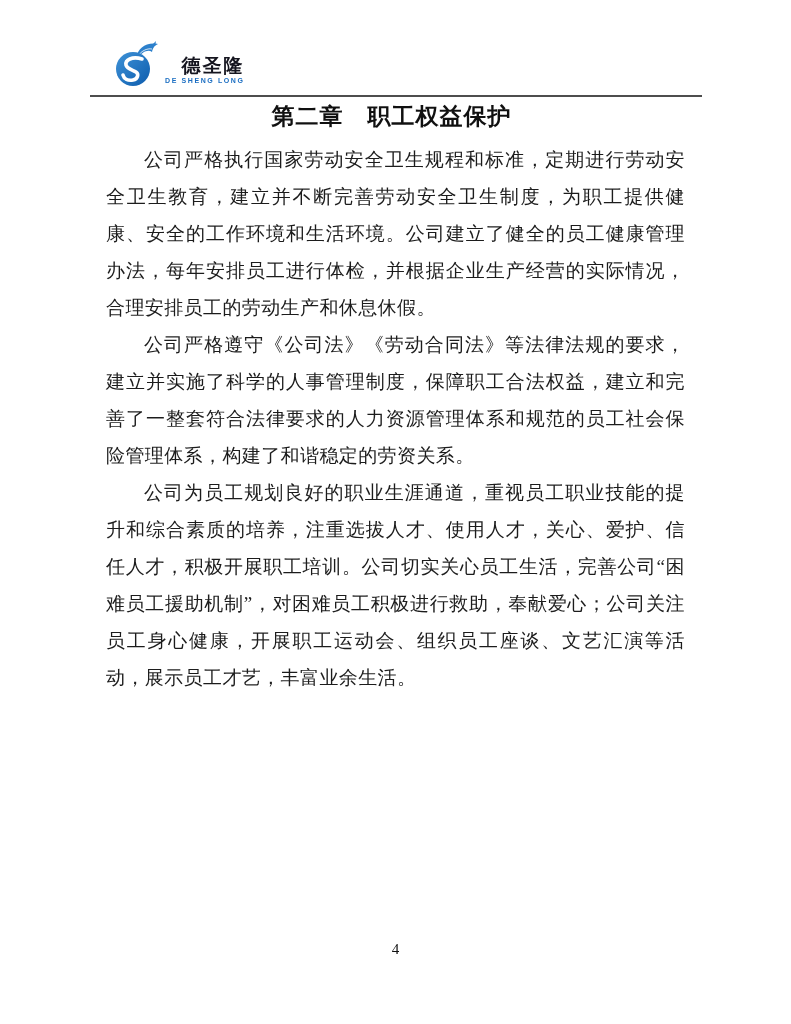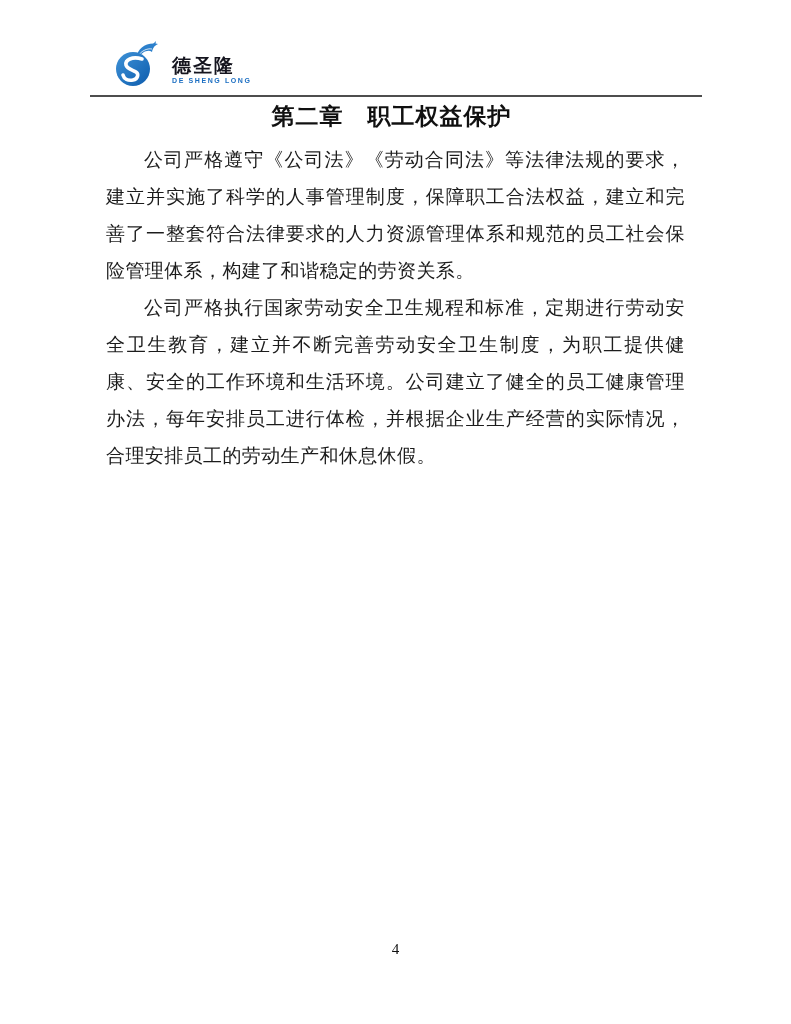--- a/index.html
+++ b/index.html
@@ -20,25 +20,26 @@
   
   .logo {
     position: absolute;
     left: 114px;
     top: 38px;
     display: flex;
     align-items: flex-end;
   }
   .logo-icon { display: block; }
   .logo-text {
-    margin-left: 10px;
+    margin-left: 3px;
     margin-bottom: 6px;
     display: flex;
     flex-direction: column;
     line-height: 1;
+    align-items: flex-end;
   }
   .logo-cn {
     font-family: "Liberation Sans", "DejaVu Sans", sans-serif;
     font-weight: bold;
     font-size: 19px;
     letter-spacing: 2px;
     color: #15151f;
   }
   .logo-en {
     font-family: "Liberation Sans", "DejaVu Sans", sans-serif;
@@ -133,19 +134,20 @@
       <span class="logo-en">DE SHENG LONG</span>
     </div>
   </div>
 
 
   <div class="header-rule"></div>
 
   <div class="doc-title">第二章　职工权益保护</div>
 
   <div class="content">
+    <p>公司严格执行国家劳动安全卫生规程和标准，定期进行劳动安全卫生教育，建立并不断完善劳动安全卫生制度，为职工提供健康、安全的工作环境和生活环境。公司建立了健全的员工健康管理办法，每年安排员工进行体检，并根据企业生产经营的实际情况，合理安排员工的劳动生产和休息休假。</p>
     <p>公司严格遵守《公司法》《劳动合同法》等法律法规的要求，建立并实施了科学的人事管理制度，保障职工合法权益，建立和完善了一整套符合法律要求的人力资源管理体系和规范的员工社会保险管理体系，构建了和谐稳定的劳资关系。</p>
-    <p>公司严格执行国家劳动安全卫生规程和标准，定期进行劳动安全卫生教育，建立并不断完善劳动安全卫生制度，为职工提供健康、安全的工作环境和生活环境。公司建立了健全的员工健康管理办法，每年安排员工进行体检，并根据企业生产经营的实际情况，合理安排员工的劳动生产和休息休假。</p>
+    <p>公司为员工规划良好的职业生涯通道，重视员工职业技能的提升和综合素质的培养，注重选拔人才、使用人才，关心、爱护、信任人才，积极开展职工培训。公司切实关心员工生活，完善公司“困难员工援助机制”，对困难员工积极进行救助，奉献爱心；公司关注员工身心健康，开展职工运动会、组织员工座谈、文艺汇演等活动，展示员工才艺，丰富业余生活。</p>
   </div>
 
   <div class="page-number">4</div>
 
 </div>
 
 </body></html>

